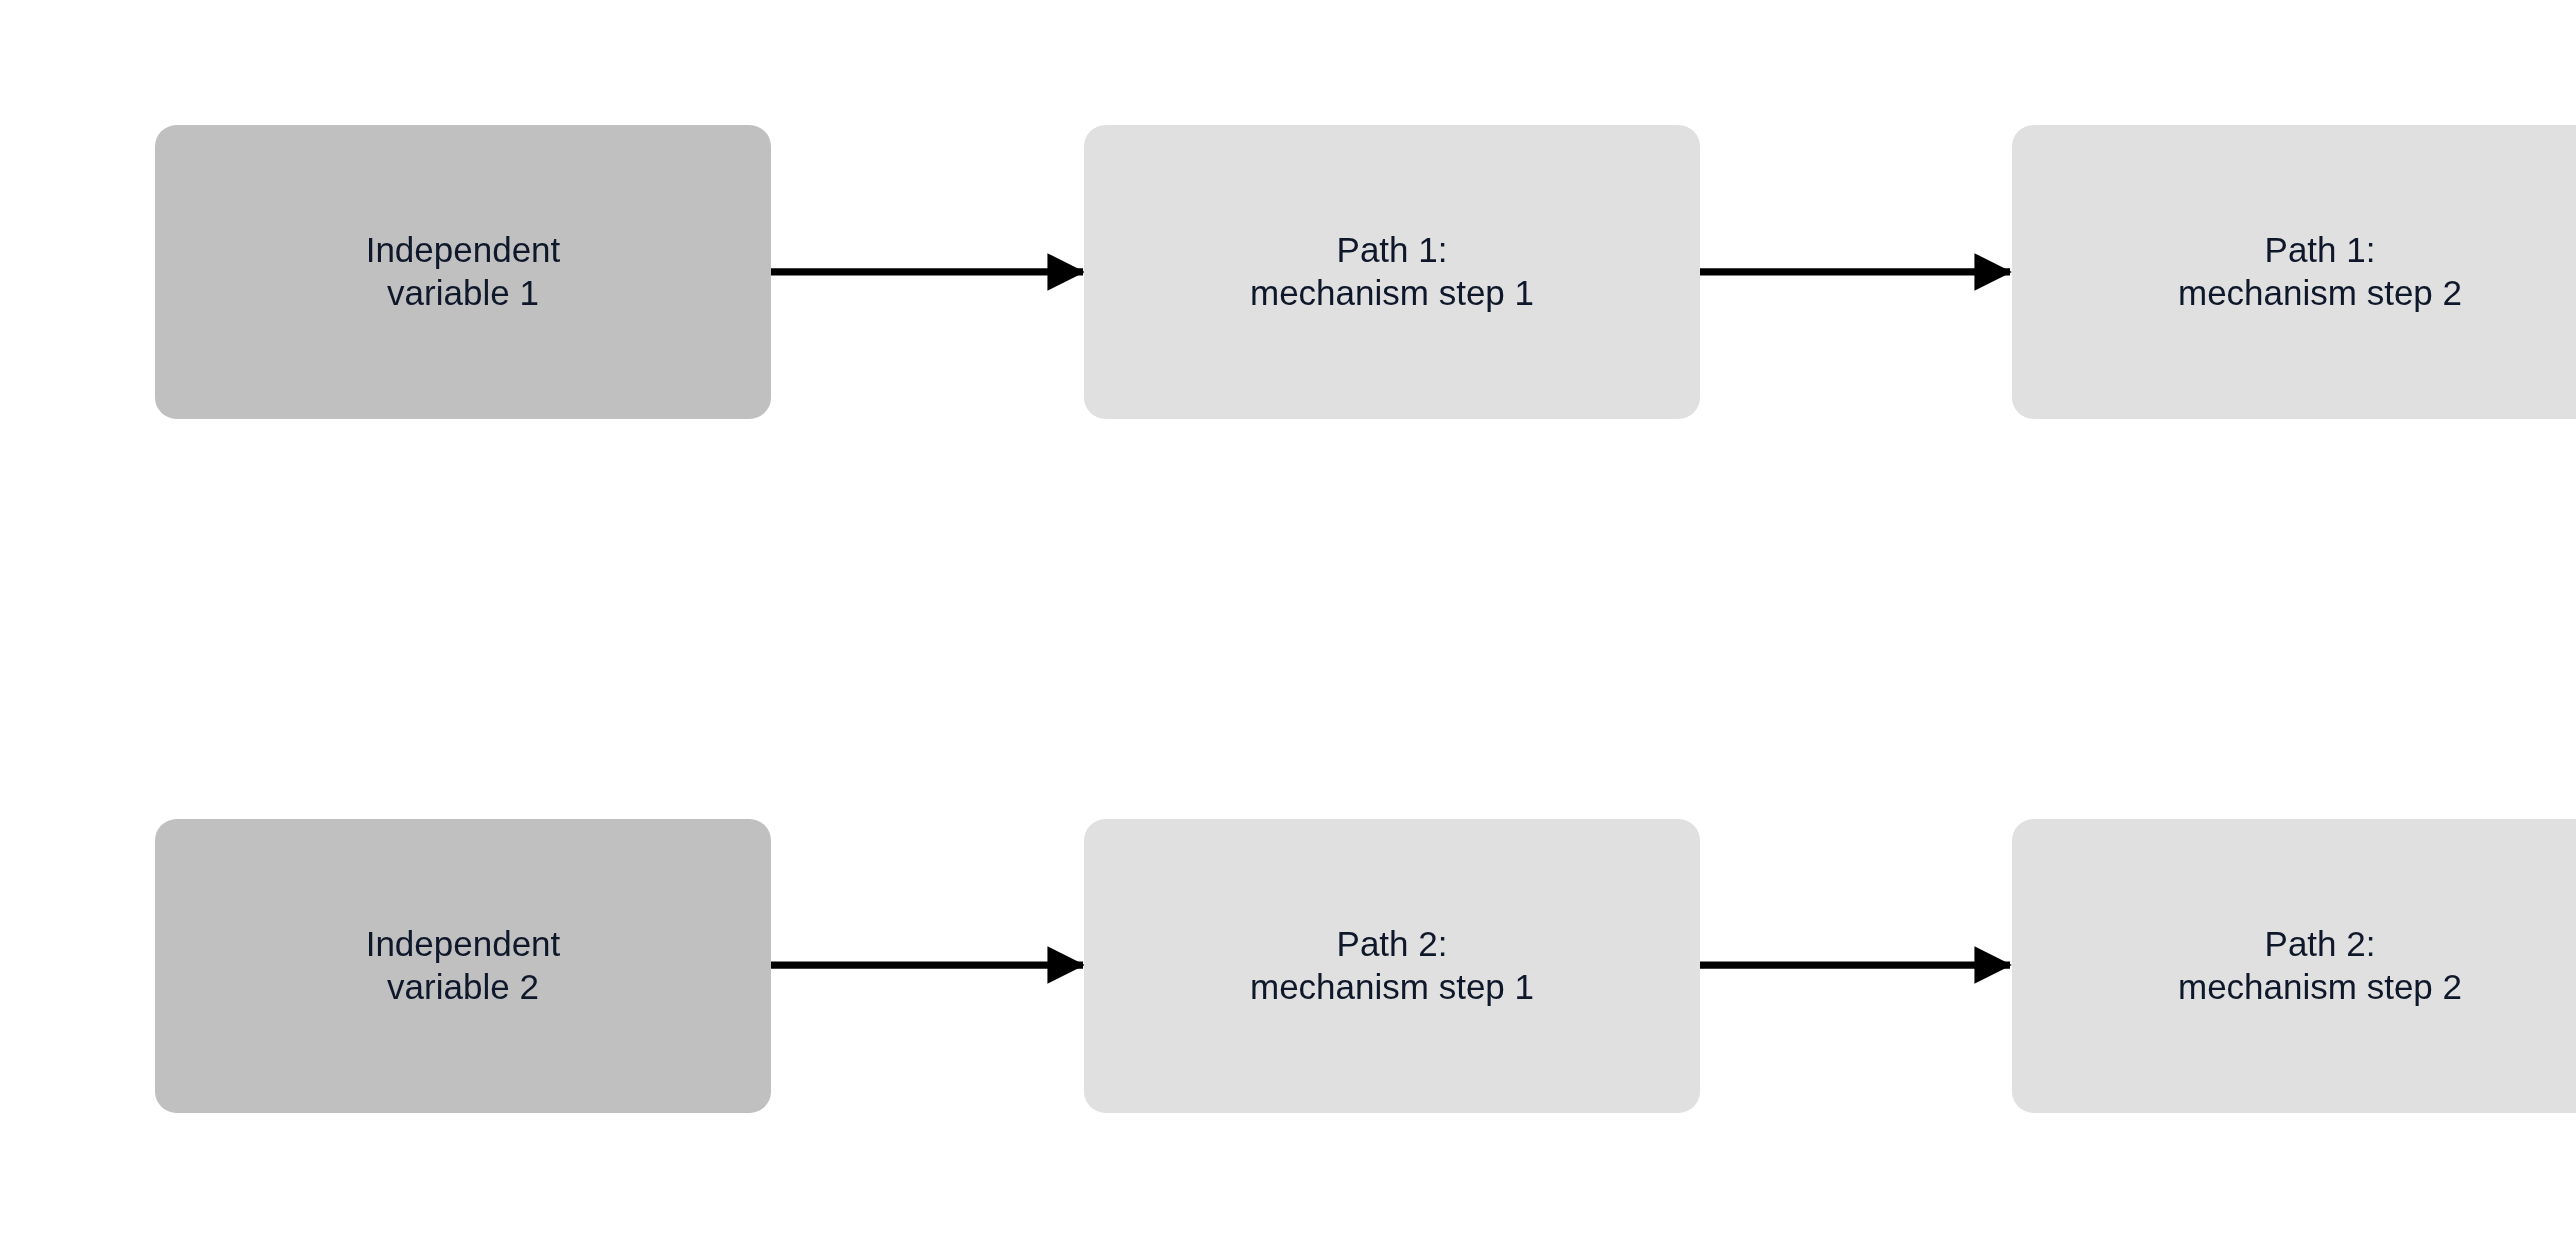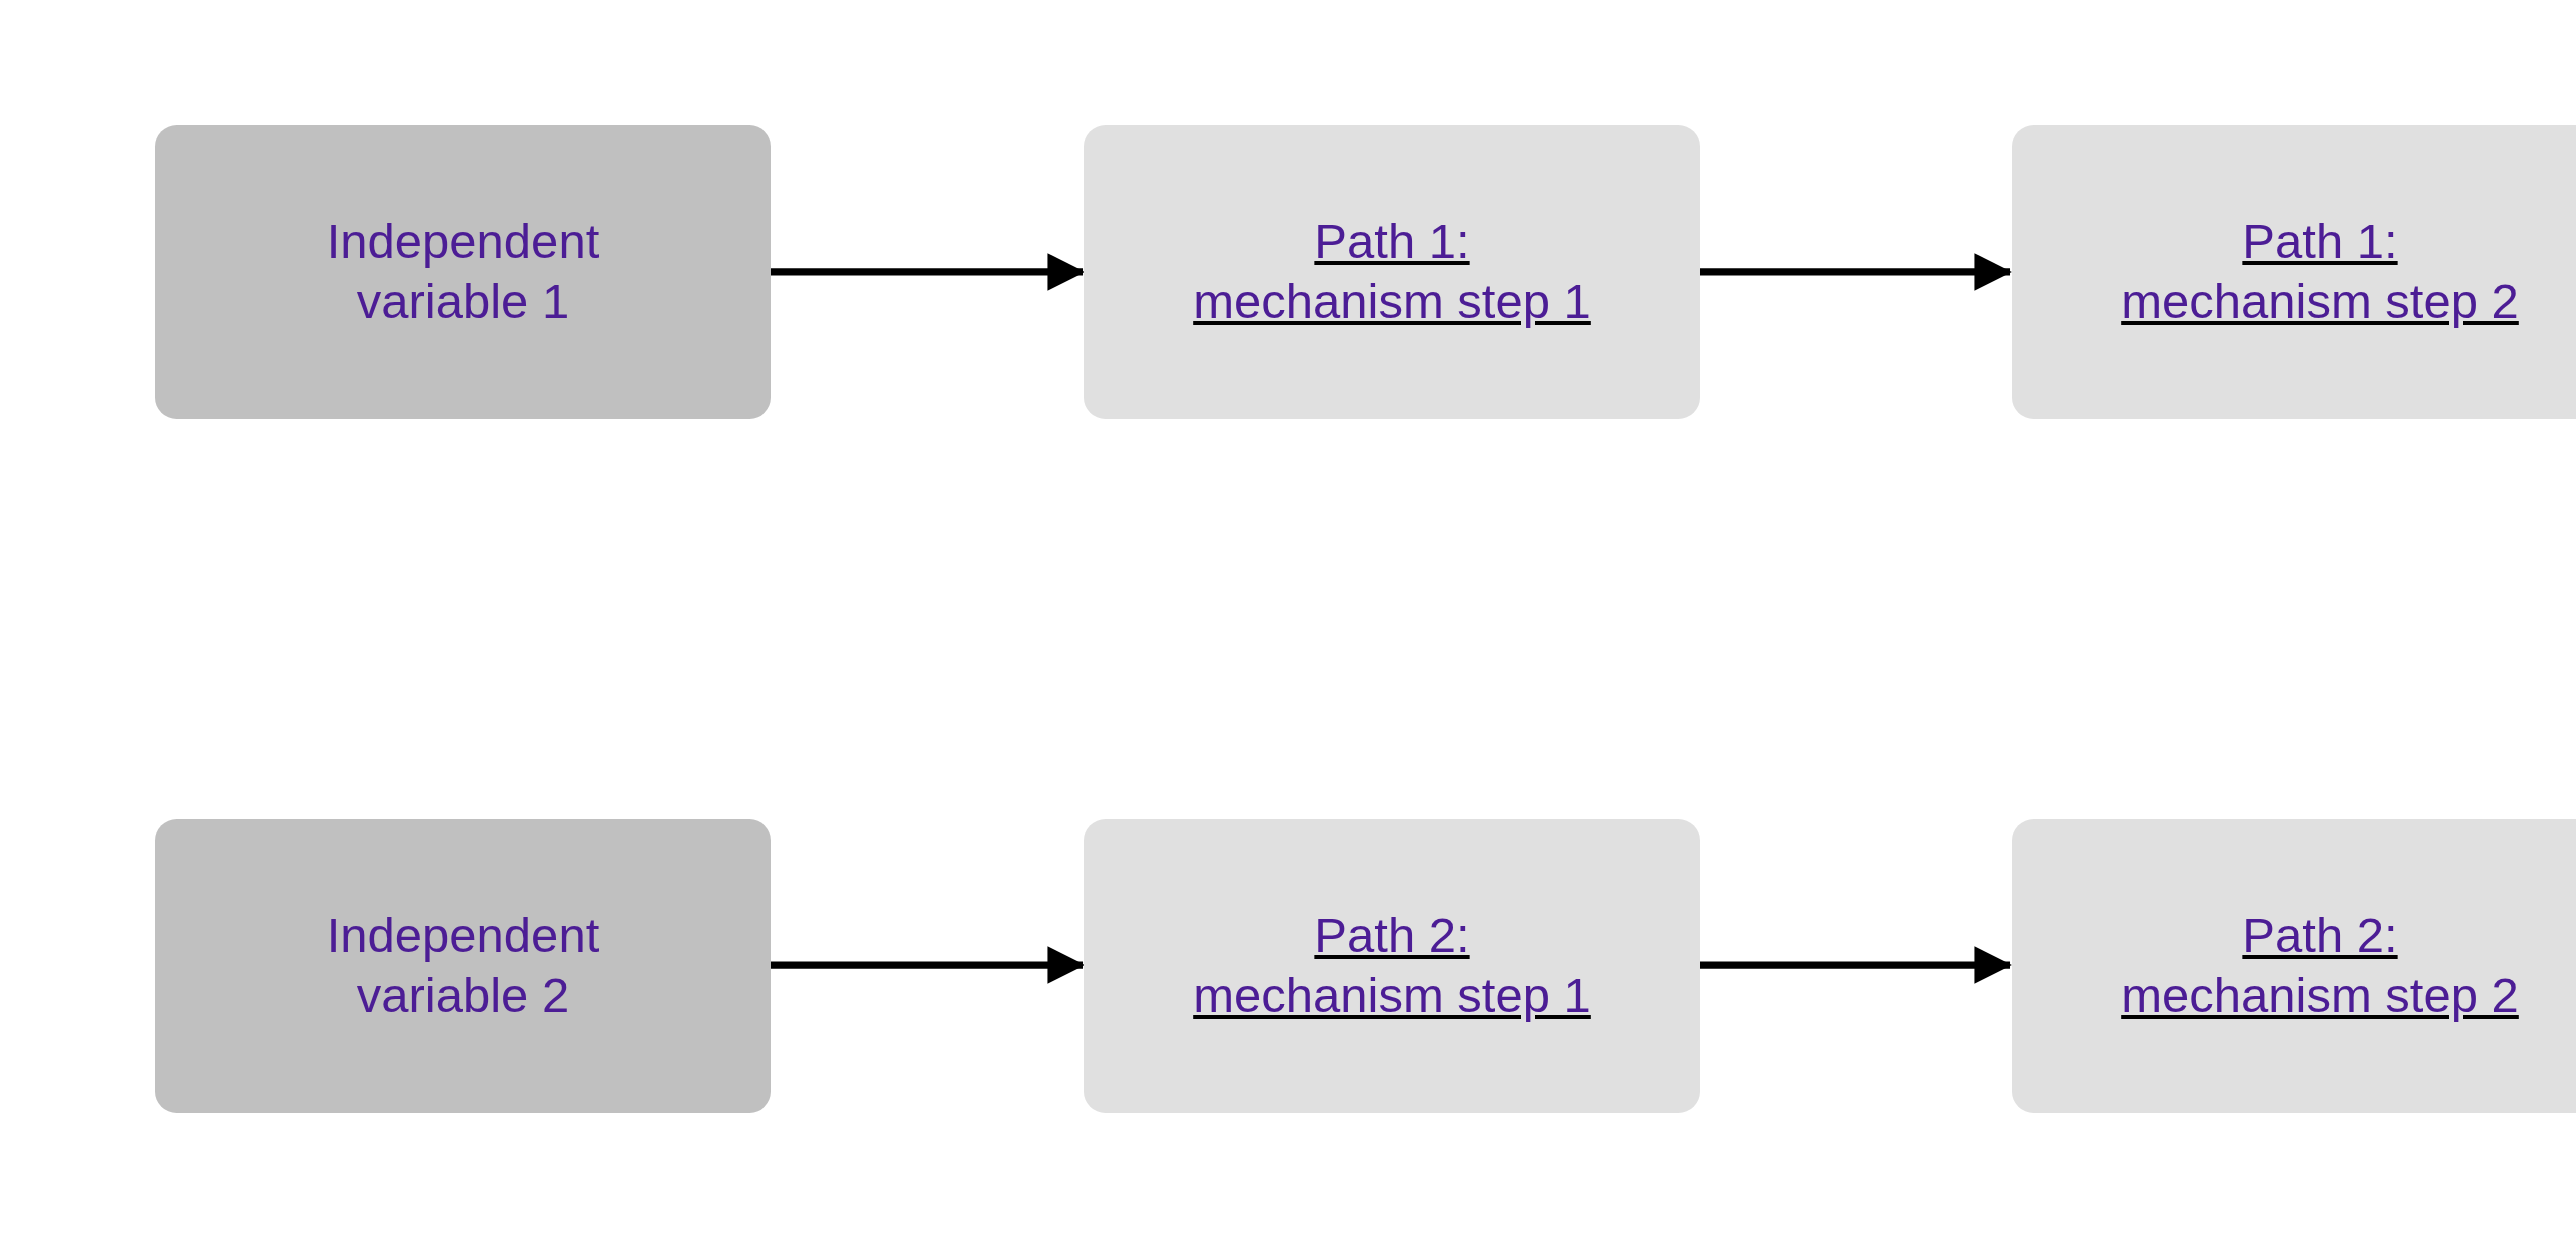--- a/index.html
+++ b/index.html
@@ -31,26 +31,26 @@
     position: absolute;
     width: 616px;
     height: 294px;
     border-radius: 21.6px;
     display: flex;
     align-items: center;
     justify-content: center;
     text-align: center;
   }
   .node-dark  { background: #c0c0c0; }
-  .node-light { background: #e0e0e0; text-decoration: underline; }
+  .node-light { background: #e0e0e0; }
   .node-label {
     white-space: pre-line;
-    font-size: 49px;
+    font-size: 35px;
     line-height: 1.22;
-    color: #4c1d95;
+    color: #0f172a;
   }
   
   .pos-iv1  { left: 155px;  top: 125px;  }
   .pos-p1s1 { left: 1084px; top: 125px;  }
   .pos-p1s2 { left: 2012px; top: 125px;  }
   .pos-iv2  { left: 155px;  top: 819px; }
   .pos-p2s1 { left: 1084px; top: 819px; }
   .pos-p2s2 { left: 2012px; top: 819px; }
 </style>
 </head>

